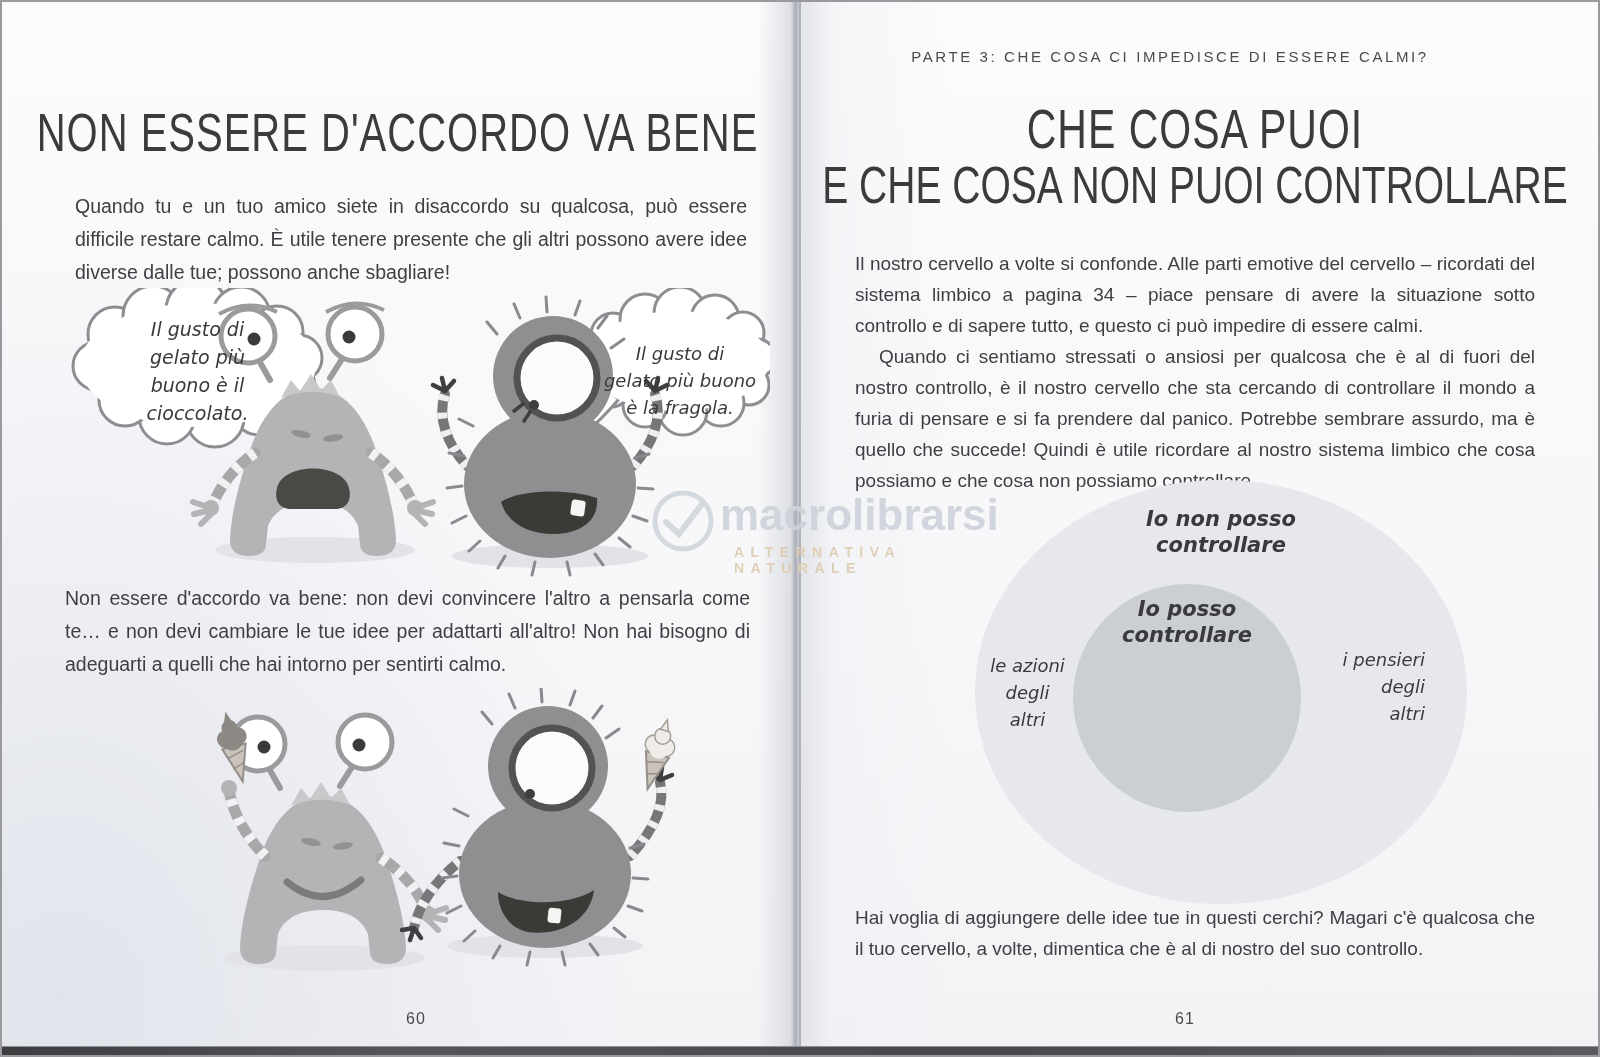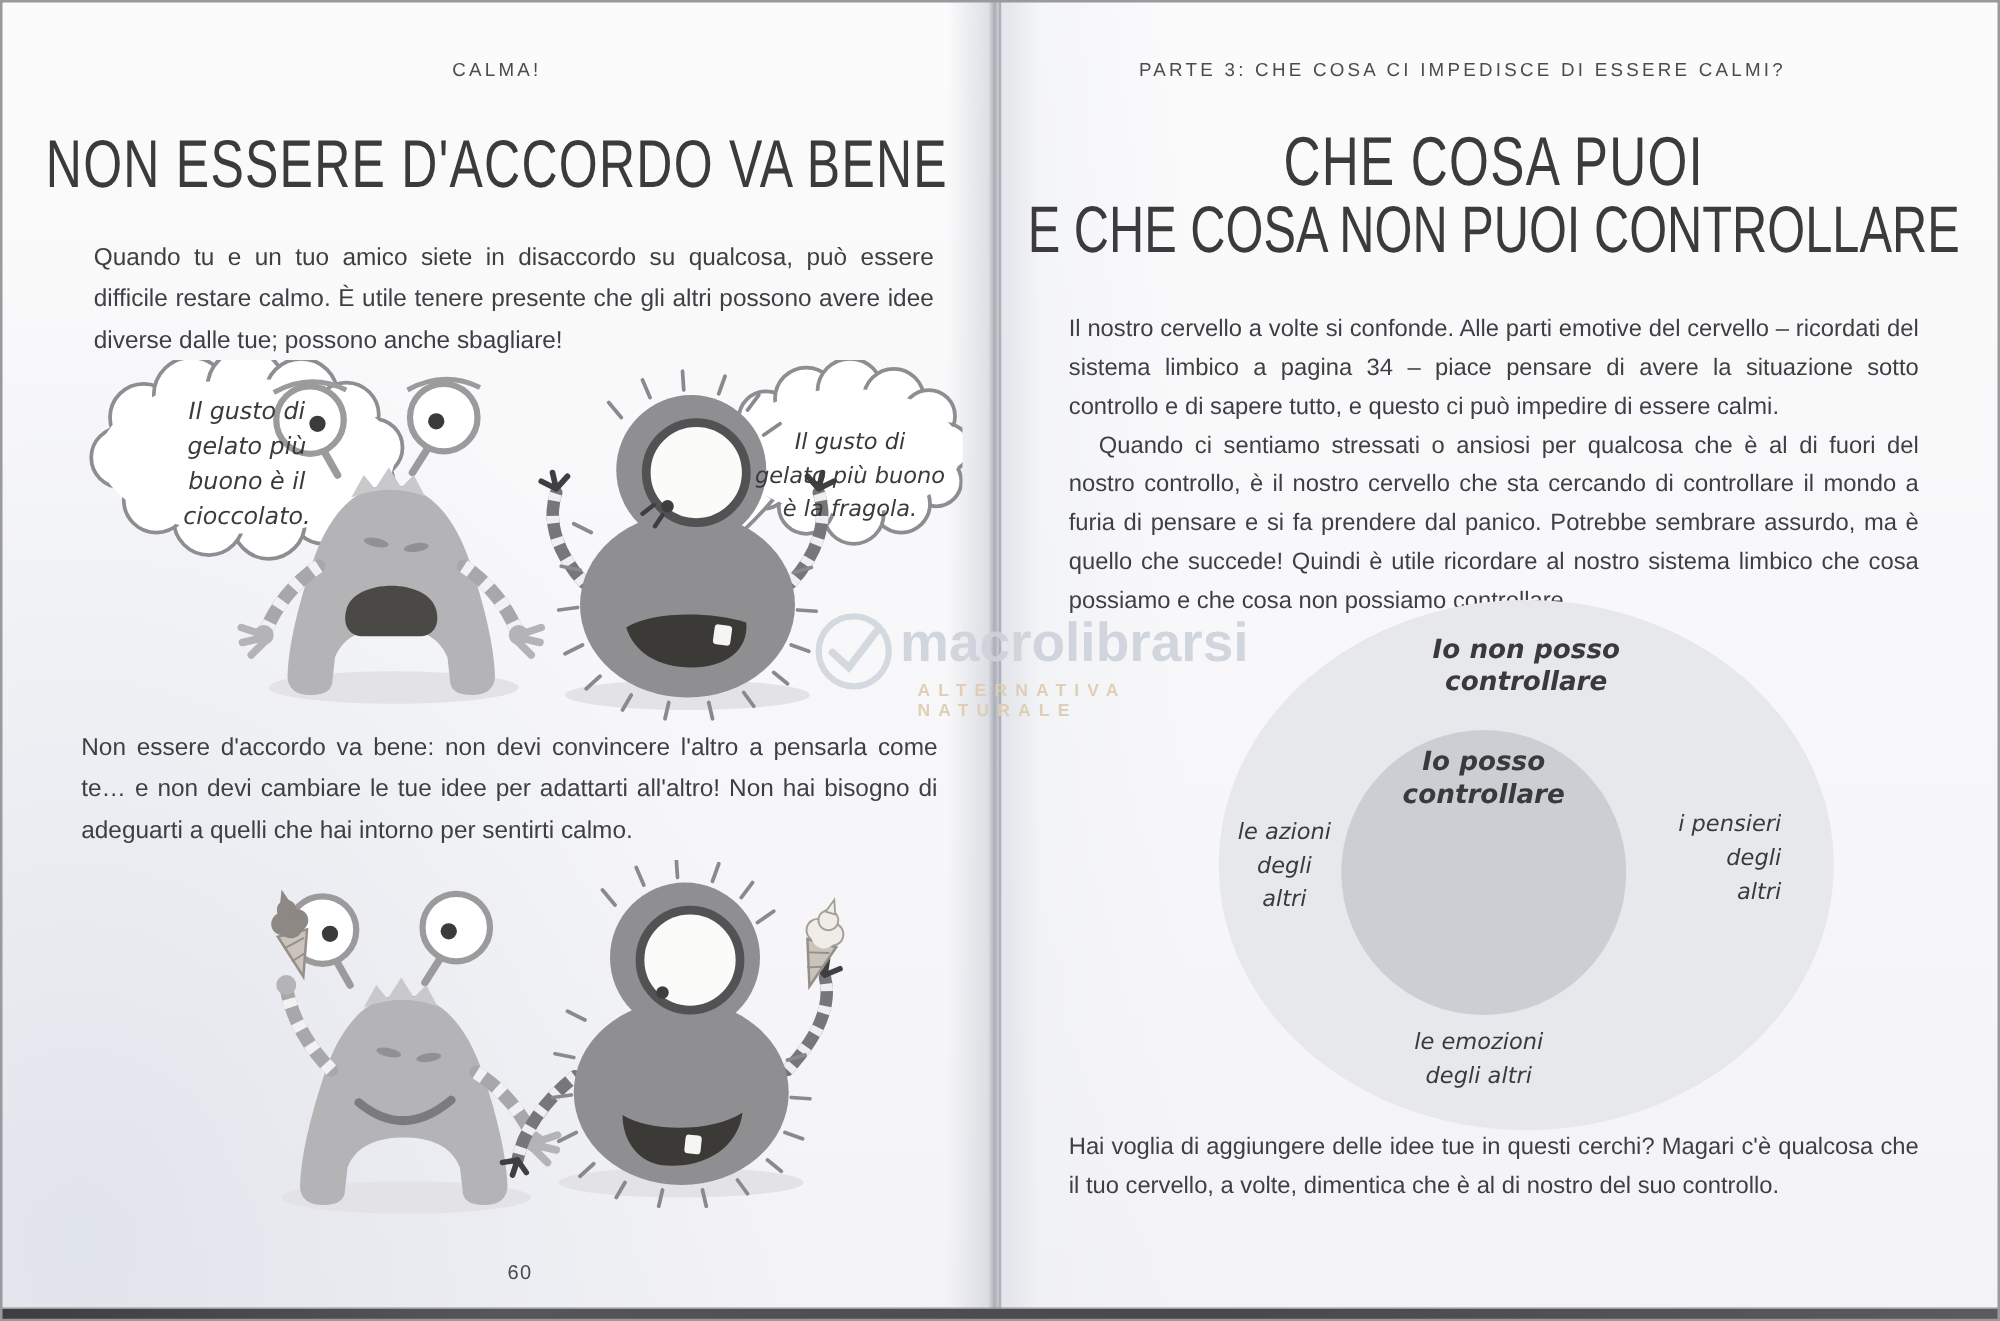--- a/index.html
+++ b/index.html
@@ -43,21 +43,20 @@
 </style>
 </head>
 <body>
 
 <div class="scan">
   <div class="pgbg-left"></div>
   <div class="pgbg-right"></div>
   <div class="gutter"></div>
   <div class="gutter-line"></div>
 
-  <div class="abs running-head" style="left:0;top:48px;width:795px;">CALMA!</div>
   <div class="abs hand-title" style="left:0;top:102px;width:795px;">NON ESSERE D'ACCORDO VA BENE</div>
   <div class="abs body-text" style="left:75px;top:190px;width:672px;">Quando tu e un tuo amico siete in disaccordo su qualcosa, può essere difficile restare calmo. È utile tenere presente che gli altri possono avere idee diverse dalle tue; possono anche sbagliare!</div>
 
   <svg class="abs" style="left:55px;top:288px;" width="715" height="292" viewBox="0 0 715 292">
 
     <g fill="#ffffff" stroke="#8e8e92" stroke-width="3">
       <circle cx="42" cy="78" r="24"></circle>
         <circle cx="60" cy="46" r="27"></circle>
         <circle cx="98" cy="28" r="30"></circle>
       <circle cx="142" cy="22" r="31"></circle>
@@ -227,21 +226,20 @@
     <div class="dg-label hand dg-bold pre" style="left:0;right:0;top:26px;">Io non posso
 controllare</div>
     <div class="dg-label hand dg-bold pre" style="left:98px;width:228px;top:116px;">Io posso
 controllare</div>
     <div class="dg-label hand dg-reg pre" style="left:0;width:105px;top:172px;">le azioni
 degli
 altri</div>
     <div class="dg-label hand dg-reg pre" style="left:330px;width:120px;top:166px;text-align:right;">i pensieri
 degli
 altri</div>
-    <div class="dg-label hand dg-reg pre" style="left:83px;width:250px;top:340px;">le emozioni
-degli altri</div>
   </div>
 
   <div class="abs body-text-r" style="left:855px;top:902px;width:680px;">Hai voglia di aggiungere delle idee tue in questi cerchi? Magari c'è qualcosa che il tuo cervello, a volte, dimentica che è al di nostro del suo controllo.</div>
+  <div class="abs pagenum" style="left:770px;top:1010px;width:830px;">61</div>
 
   <div class="scan-edge"></div>
   <div class="frame"></div>
 </div>
 
 </body></html>

